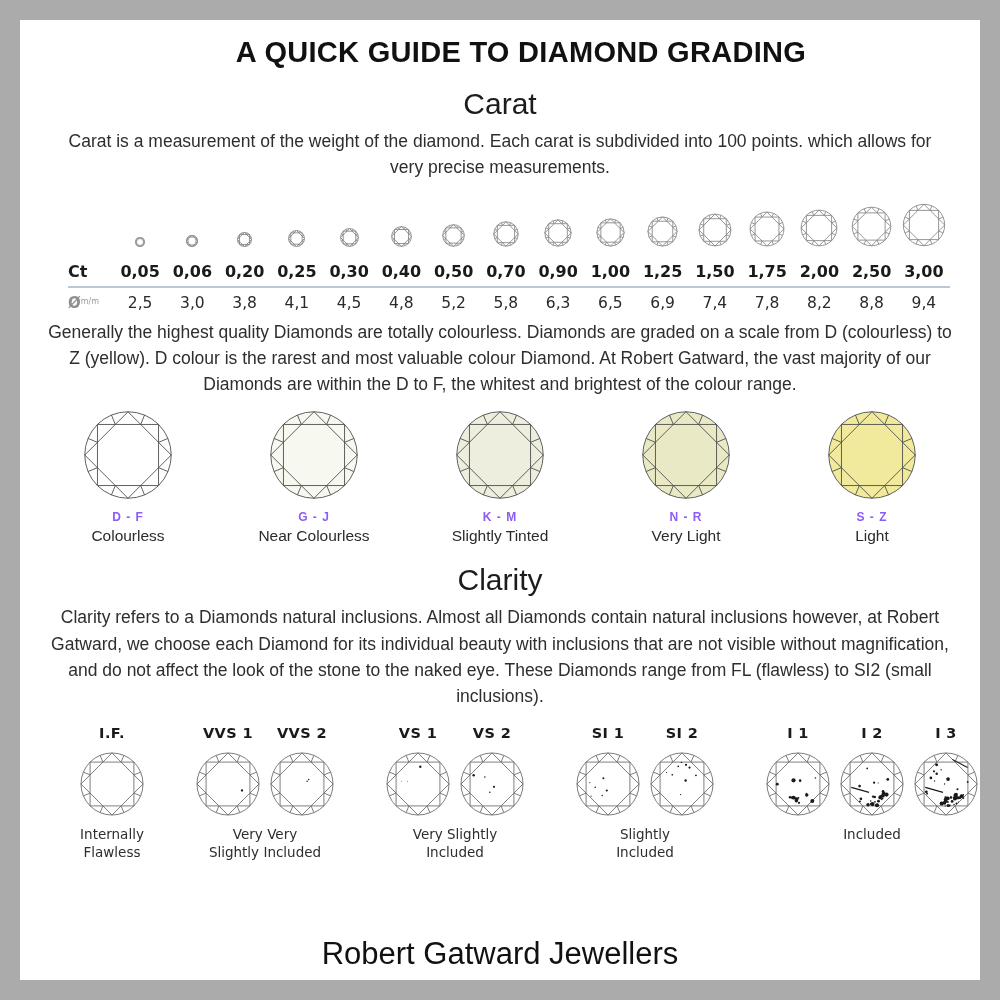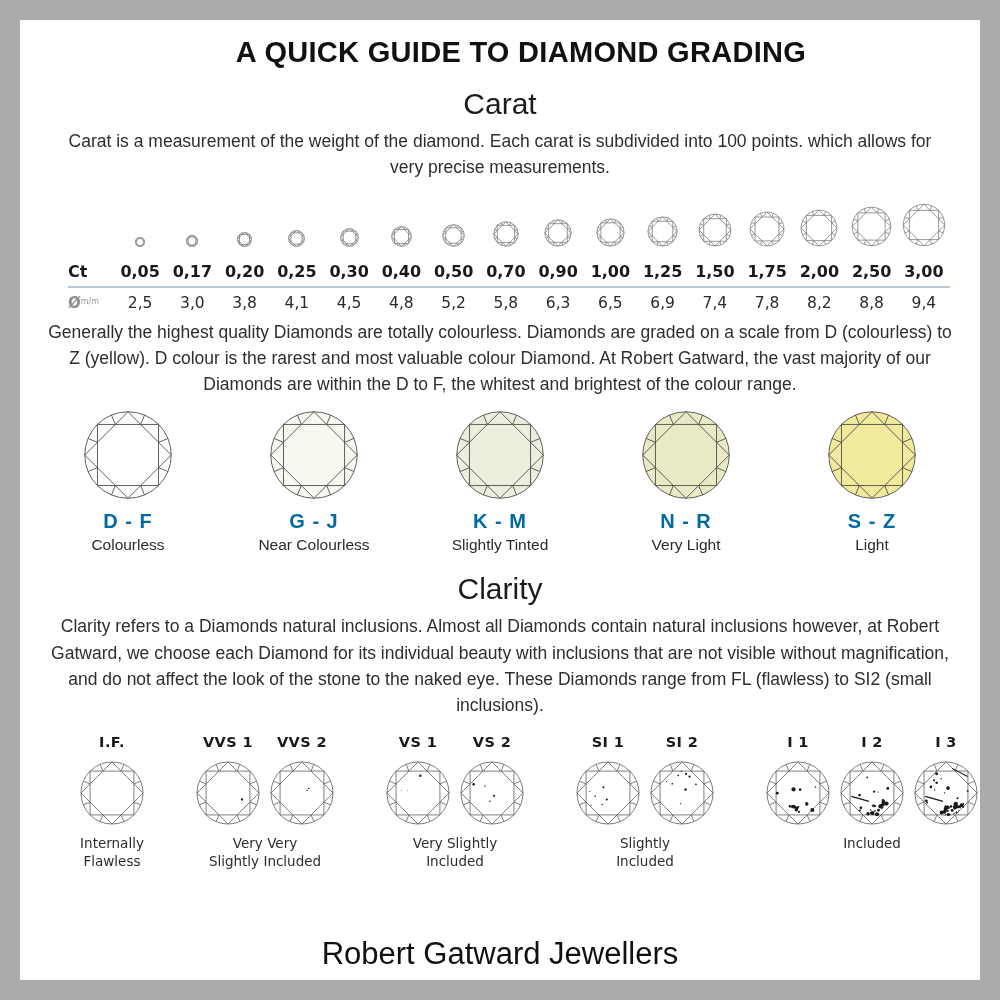--- a/index.html
+++ b/index.html
@@ -24,21 +24,21 @@
   .mm-cell{font-size:15.5px;color:#2a2a2a;padding-top:6px;}
   .row-label{text-align:left;}
   .row-label .ct-lab{font-weight:700;font-size:16px;font-family:"DejaVu Sans",sans-serif;}
   .row-label .o-sym{color:#8f8f8f;font-weight:700;font-size:15px;}
   .row-label .o-unit{color:#9a9a9a;font-size:8px;vertical-align:4px;text-align:center;}
   .carat-divider{grid-column:1/-1;border-top:2px solid #b9c8d6;margin-top:5px;}
 
   
   .colour-row{display:flex;justify-content:center;gap:34px;margin-top:12px;}
   .colour-card{width:152px;text-align:center;}
-  .colour-range{margin-top:9px;font-size:20px;font-weight:700;letter-spacing:1px;color:#0369a1;}
+  .colour-range{margin-top:9px;font-size:12px;font-weight:700;letter-spacing:1px;color:#8b5cf6;}
   .colour-label{margin-top:3px;font-size:15.5px;color:#2b2b2b;}
 
   
   .clarity-row{display:flex;justify-content:flex-end;gap:48px;margin-top:16px;align-items:flex-start;}
   .clarity-group{text-align:center;}
   .clarity-items{display:flex;gap:6px;justify-content:center;}
   .clarity-item{width:68px;}
   .clarity-name{font-family:"DejaVu Sans",sans-serif;font-weight:700;font-size:14.5px;
         letter-spacing:.4px;color:#1a1a1a;margin-bottom:10px;white-space:nowrap;}
   .clarity-group-label{margin-top:9px;font-family:"DejaVu Sans",sans-serif;font-size:13.5px;
@@ -327,21 +327,21 @@
                 <line x1="6.6" y1="68.0" x2="16.7" y2="63.8"></line>
                 <line x1="6.6" y1="32.0" x2="16.7" y2="36.2"></line>
                 <line x1="32.0" y1="6.6" x2="36.2" y2="16.7"></line>
                 <line x1="68.0" y1="6.6" x2="63.8" y2="16.7"></line>
                 <line x1="93.4" y1="32.0" x2="83.3" y2="36.2"></line>
               </g>
             </svg>
           </div>
           <div class="ct-cell row-label"><span class="ct-lab">Ct</span></div>
           <div class="ct-cell">0,05</div>
-          <div class="ct-cell">0,17</div>
+          <div class="ct-cell">0,06</div>
           <div class="ct-cell">0,20</div>
           <div class="ct-cell">0,25</div>
           <div class="ct-cell">0,30</div>
           <div class="ct-cell">0,40</div>
           <div class="ct-cell">0,50</div>
           <div class="ct-cell">0,70</div>
           <div class="ct-cell">0,90</div>
           <div class="ct-cell">1,00</div>
           <div class="ct-cell">1,25</div>
           <div class="ct-cell">1,50</div>

